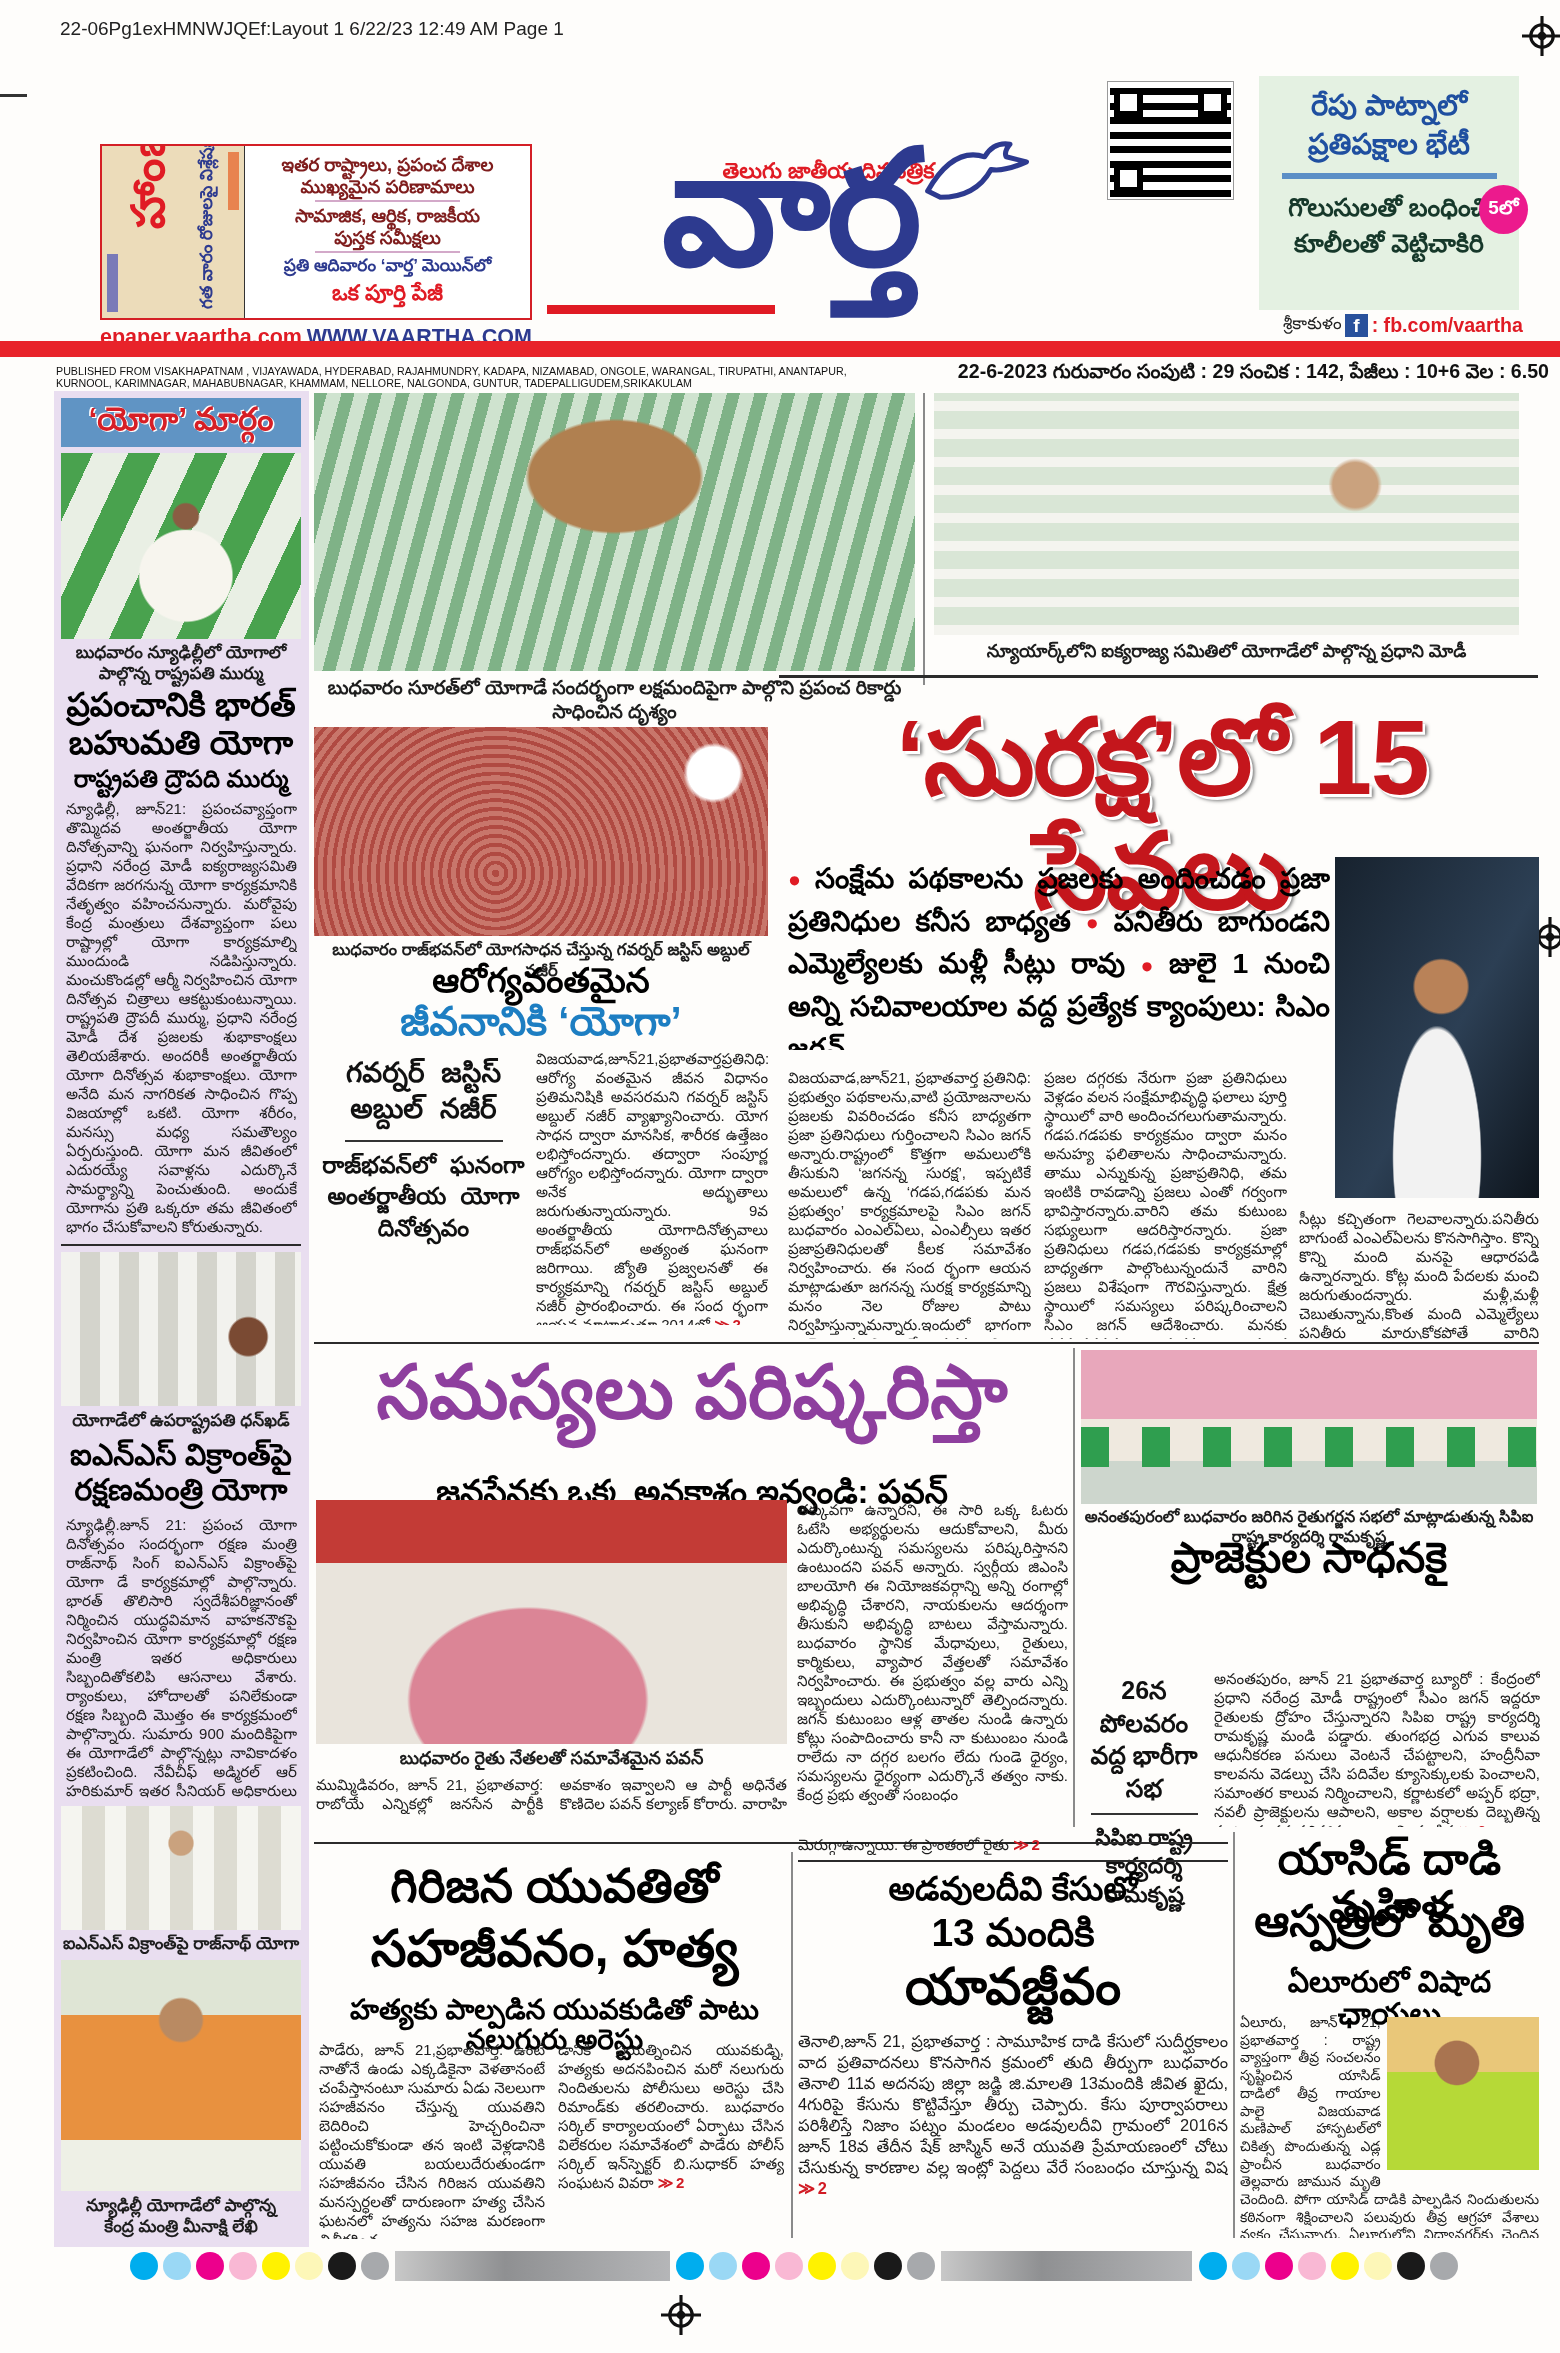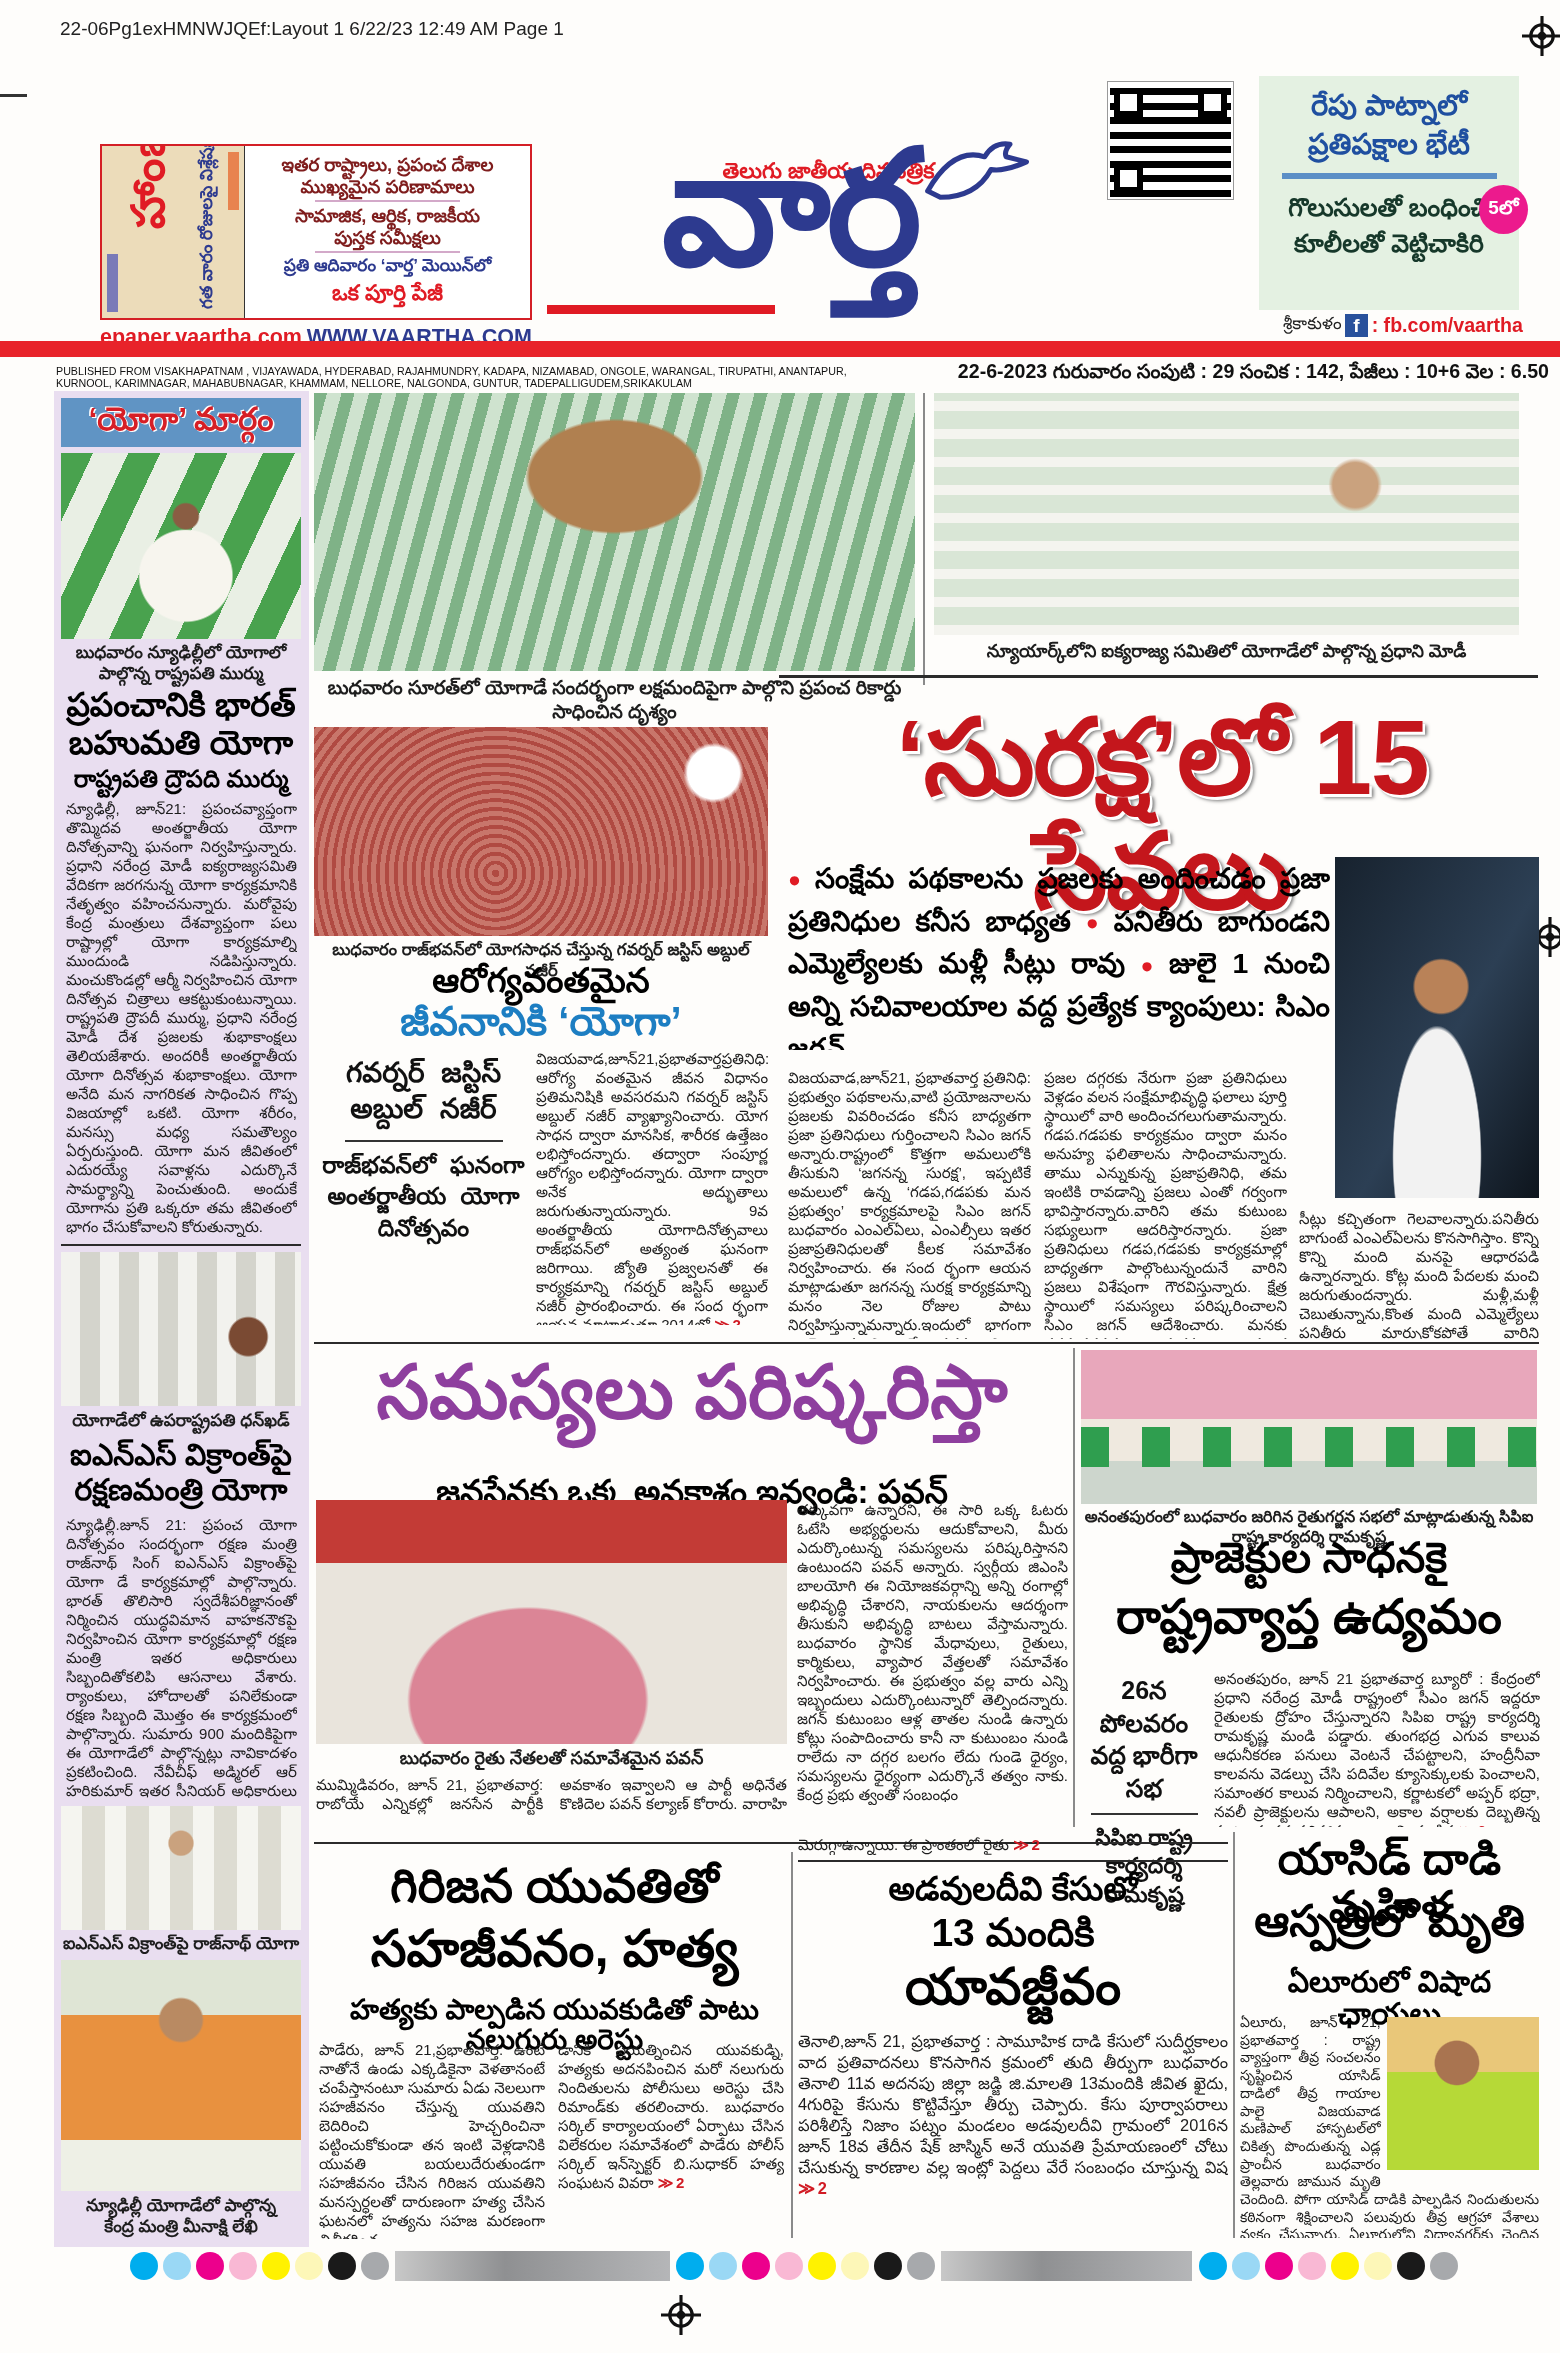--- a/index.html
+++ b/index.html
@@ -202,21 +202,20 @@
   <div class="hl abs" style="left:319px;top:1454px;width:746px;font-size:33px;margin-top:20px;">జనసేనకు ఒక్క అవకాశం ఇవ్వండి: పవన్</div>
   <div class="photo ph-pawan" style="left:316px;top:1500px;width:471px;height:244px;"></div>
   <div class="cap abs" style="left:316px;top:1747px;width:471px;font-size:17.7px;">బుధవారం రైతు నేతలతో సమావేశమైన పవన్</div>
   <div class="bt abs" style="left:797px;top:1500px;width:271px;height:327px;">తక్కువగా ఉన్నారని, ఈ సారి ఒక్క ఓటరు ఓటేసి అభ్యర్థులను ఆదుకోవాలని, మీరు ఎదుర్కొంటున్న సమస్యలను పరిష్కరిస్తానని ఉంటుందని పవన్ అన్నారు. స్వర్గీయ జిఎంసి బాలయోగి ఈ నియోజకవర్గాన్ని అన్ని రంగాల్లో అభివృద్ధి చేశారని, నాయకులను ఆదర్శంగా తీసుకుని అభివృద్ధి బాటలు వేస్తామన్నారు. బుధవారం స్థానిక మేధావులు, రైతులు, కార్మికులు, వ్యాపార వేత్తలతో సమావేశం నిర్వహించారు. ఈ ప్రభుత్వం వల్ల వారు ఎన్ని ఇబ్బందులు ఎదుర్కొంటున్నారో తెల్పిందన్నారు. జగన్ కుటుంబం ఆళ్ల తాతల నుండి ఉన్నారు కోట్లు సంపాదించారు కానీ నా కుటుంబం నుండి రాలేదు నా దగ్గర బలగం లేదు గుండె ధైర్యం, సమస్యలను ధైర్యంగా ఎదుర్కొనే తత్వం నాకు. కేంద్ర ప్రభు త్వంతో సంబంధం</div>
   <div class="bt abs" style="left:316px;top:1775px;width:471px;height:53px;column-count:2;column-gap:16.4px;">ముమ్మిడివరం, జూన్ 21, ప్రభాతవార్త: రాబోయే ఎన్నికల్లో జనసేన పార్టీకి అవకాశం ఇవ్వాలని ఆ పార్టీ అధినేత కొణిదెల పవన్ కల్యాణ్ కోరారు. వారాహి విజయ యాత్రలో భాగంగా బుధవారం ముమ్మిడివరం మెయిన్‌రోడ్‌లో పెద్ద వంతెన సమీపంలో ఏర్పాటు చేసిన బహిరంగ సమావేశంలో ఆయన మాట్లాడారు. నా సభలకు జనం భారీ ఎత్తున హాజరవుతున్నారని, కానీ ఓట్లు వేసే వాళ్లు</div>
   <div class="vline" style="left:1073px;top:1348px;width:1.9px;height:479px;"></div>
 
   <div class="photo ph-cpi" style="left:1081px;top:1350px;width:456px;height:154px;"></div>
   <div class="cap abs" style="left:1081px;top:1507px;width:456px;font-size:16px;">అనంతపురంలో బుధవారం జరిగిన రైతుగర్జన సభలో మాట్లాడుతున్న సిపిఐ రాష్ట్ర కార్యదర్శి రామకృష్ణ</div>
   <div class="hl abs" style="left:1081px;top:1535px;width:456px;font-size:42px;">ప్రాజెక్టుల సాధనకై</div>
-  <div class="hl abs" style="left:1081px;top:1591px;width:456px;font-size:48px;">రాష్ట్రవ్యాప్త ఉద్యమం</div>
   <div class="abs" style="left:1082px;top:1674px;width:124px;text-align:center;">
     <div style="font-size:25px;font-weight:bold;line-height:1.3;">26న పోలవరం వద్ద భారీగా సభ</div>
     <div style="width:107px;height:1.9px;background:#333;margin:8.9px auto;"></div>
     <div style="font-size:22px;font-weight:bold;line-height:1.3;">సిపిఐ రాష్ట్ర కార్యదర్శి రామకృష్ణ</div>
   </div>
   <div class="bt abs" style="left:1214px;top:1669px;width:326px;height:158px;"><span>అనంతపురం, జూన్ 21 ప్రభాతవార్త బ్యూరో : కేంద్రంలో ప్రధాని నరేంద్ర మోడీ రాష్ట్రంలో సీఎం జగన్ ఇద్దరూ రైతులకు ద్రోహం చేస్తున్నారని సిపిఐ రాష్ట్ర కార్యదర్శి రామకృష్ణ మండి పడ్డారు. తుంగభద్ర ఎగువ కాలువ ఆధునీకరణ పనులు వెంటనే చేపట్టాలని, హంద్రీనీవా కాలవను వెడల్పు చేసి పదివేల క్యూసెక్కులకు పెంచాలని, సమాంతర కాలువ నిర్మించాలని, కర్ణాటకలో అప్పర్ భద్రా, నవలీ ప్రాజెక్టులను ఆపాలని, అకాల వర్షాలకు దెబ్బతిన్న పంటలకు నష్ట పరిహారం ఇవ్వాలని, పండిన</span> <span class="jump">6</span></div>
 
   <div class="hrule" style="left:314px;top:1842px;width:914px;height:1.9px;"></div>
 
   <div class="hl abs" style="left:322px;top:1861px;width:465px;font-size:47px;">గిరిజన యువతితో</div>

